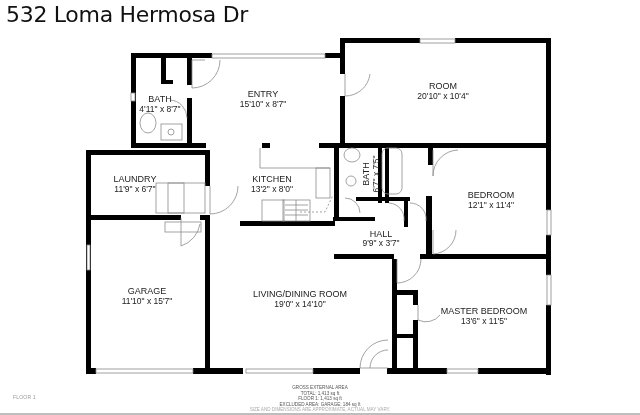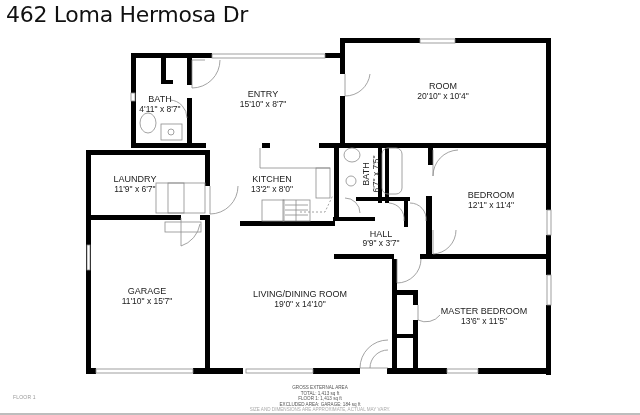--- a/index.html
+++ b/index.html
@@ -9,21 +9,21 @@
   .bottom-line { position:absolute; left:0; top:413px; width:640px; height:2px; background:#bdbdbd; }
   .area { position:absolute; left:230px; top:385px; width:180px; text-align:center; font-size:4.6px; line-height:5.5px; color:#555; }
   .area .note { color:#aaa; }
   svg { position:absolute; left:0; top:0; }
   .room-label { font-family:"Liberation Sans", sans-serif; font-size:9px; fill:#222; text-anchor:middle; }
   .room-dim { font-family:"Liberation Sans", sans-serif; font-size:8.5px; fill:#222; text-anchor:middle; }
 </style>
 </head>
 <body>
 
-<div class="title">462 Loma Hermosa Dr</div>
+<div class="title">532 Loma Hermosa Dr</div>
 
 <svg width="640" height="415" viewBox="0 0 640 415" xmlns="http://www.w3.org/2000/svg">
 
   <g fill="#000">
 
     <rect x="131" y="53" width="64" height="5"></rect>
     <rect x="131" y="53" width="5" height="95"></rect>
     <rect x="161" y="53" width="5" height="30"></rect>
     <rect x="161" y="80" width="12" height="4"></rect>
     <rect x="187" y="53" width="5" height="32"></rect>

